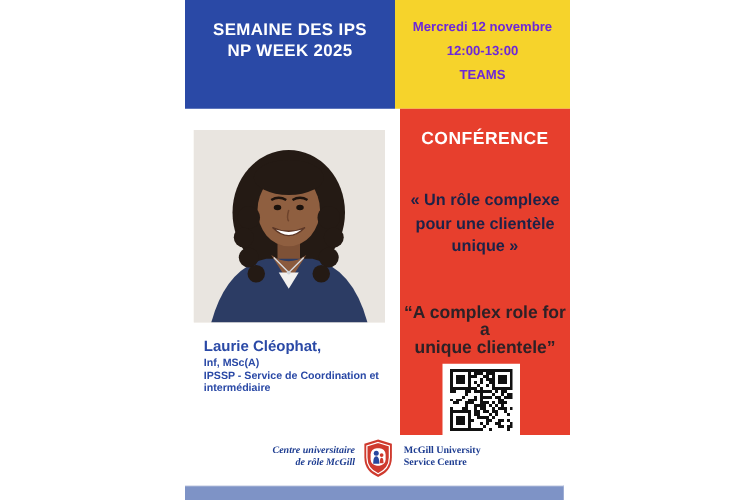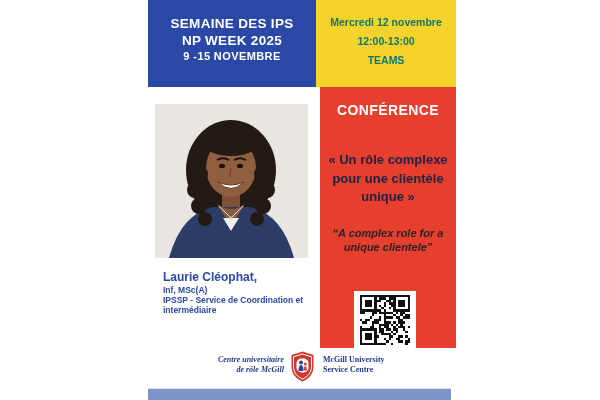--- a/index.html
+++ b/index.html
@@ -8,28 +8,28 @@
     font-family:"Liberation Sans","DejaVu Sans",sans-serif;
   }
   .abs{position:absolute;}
   
   .banner{left:148px;top:0;width:168px;height:87px;background:var(--banner-blue,#2a49a6);
     color:#ffffff;text-align:center;padding-top:15px;box-sizing:border-box;}
   .banner .l1,.banner .l2{font-size:13.5px;font-weight:800;line-height:17px;letter-spacing:.3px;}
   .banner .l3{font-size:11px;font-weight:800;line-height:15px;letter-spacing:.4px;}
   
   .schedule{left:316px;top:0;width:140px;height:87px;background:var(--yellow,#f6d32b);
-    color:#0f766e;text-align:center;padding-top:13px;box-sizing:border-box;}
+    color:#6d28d9;text-align:center;padding-top:13px;box-sizing:border-box;}
   .schedule div{font-size:10.5px;font-weight:800;line-height:19px;}
   
   .redcol{left:320px;top:87px;width:136px;height:261px;background:var(--red,#e73f2d);
     text-align:center;box-sizing:border-box;}
   .conf-title{margin-top:15px;font-size:14px;font-weight:800;letter-spacing:.4px;color:#ffffff;}
   .quote-fr{margin-top:33px;font-size:13px;font-weight:800;line-height:18.5px;color:var(--quote-navy,#1d2247);}
-  .quote-en{margin-top:19px;font-size:11px;font-style:italic;font-weight:600;line-height:14px;color:#2e2126;}
+  .quote-en{margin-top:35px;font-size:14px;font-weight:600;line-height:14px;color:#2e2126;}
   .qrbox{left:354px;top:291px;width:62px;height:57px;background:#ffffff;
     display:flex;align-items:center;justify-content:center;}
   
   .photo{left:155px;top:104px;width:153px;height:154px;background:#e9e5e0;}
   
   .speaker{left:163px;top:270px;width:152px;color:var(--text-blue,#2a49a6);}
   .speaker .name{font-size:12px;font-weight:700;line-height:15px;}
   .speaker .small{font-size:8.5px;font-weight:700;line-height:10px;}
   
   .org{font-family:"Liberation Serif","DejaVu Serif",serif;color:var(--logo-navy,#1e3d91);
@@ -41,21 +41,20 @@
     border-top:1px solid #dfe3ef;box-sizing:border-box;}
 </style>
 </head>
 <body>
 
 <div class="canvas">
 
   <div class="abs banner">
     <div class="l1">SEMAINE DES IPS</div>
     <div class="l2">NP WEEK 2025</div>
-    <div class="l3">9 -15 NOVEMBRE</div>
   </div>
 
   <div class="abs schedule">
     <div>Mercredi 12 novembre</div>
     <div>12:00-13:00</div>
     <div>TEAMS</div>
   </div>
 
   <div class="abs redcol">
     <div class="conf-title">CONFÉRENCE</div>

